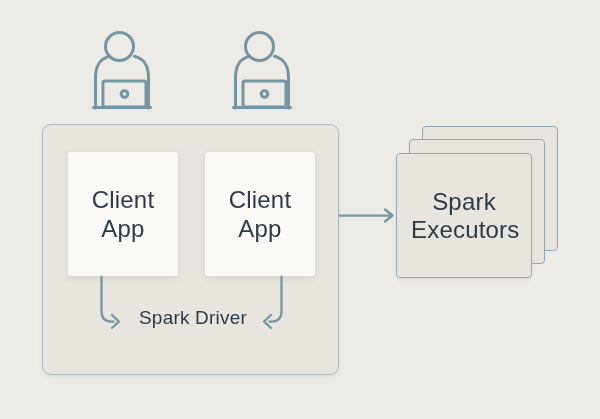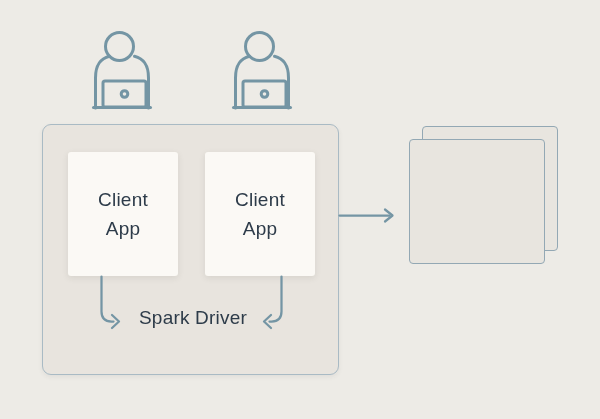--- a/index.html
+++ b/index.html
@@ -35,21 +35,21 @@
     background:var(--client-box-fill);
     border-radius:3px;
     box-shadow:0 2px 6px rgba(60,60,50,0.10);
     display:flex;align-items:center;justify-content:center;
     text-align:center;
   }
   .client-box-1{left:68px;}
   .client-box-2{left:205px;}
   .node-label{
     color:var(--text);
-    font-size:19px;font-weight:500;line-height:29px;
+    font-size:24px;font-weight:500;line-height:29px;
     letter-spacing:0.2px;
   }
   .client-label{display:inline-block;width:72px;}
   .driver-label-wrap{
     position:absolute;left:120px;top:307px;width:146px;height:30px;
     display:flex;justify-content:center;
   }
   .driver-label{white-space:nowrap;color:var(--text);font-size:19px;font-weight:500;letter-spacing:0.2px;}
   .executor-card{
     position:absolute;width:136px;height:125px;
@@ -86,20 +86,23 @@
   <div class="client-box client-box-2">
     <span class="node-label client-label">Client App</span>
   </div>
 
   <div class="driver-label-wrap">
     <span class="driver-label">Spark Driver</span>
   </div>
 
   <div class="executor-card executor-card-back"></div>
   <div class="executor-card executor-card-middle"></div>
+  <div class="executor-card executor-card-front">
+    <span class="node-label executor-label">Spark Executors</span>
+  </div>
 
   <svg class="overlay-svg" viewBox="0 0 600 419">
 
     <g transform="translate(92,28)">
       <circle class="person-stroke" cx="27.5" cy="18.5" r="14"></circle>
       <path class="person-stroke" d="M3.5 80 L3.5 50 C3.5 36 9 30.5 17.5 28.3"></path>
       <path class="person-stroke" d="M56.5 80 L56.5 50 C56.5 36 51 30.5 42.5 28.3"></path>
       <rect class="laptop-screen" x="11" y="53" width="43" height="26" rx="2"></rect>
       <circle class="person-stroke" cx="32.5" cy="66" r="3.3" stroke-width="2.6"></circle>
       <path class="person-stroke" d="M1.5 79.5 L58.5 79.5"></path>

